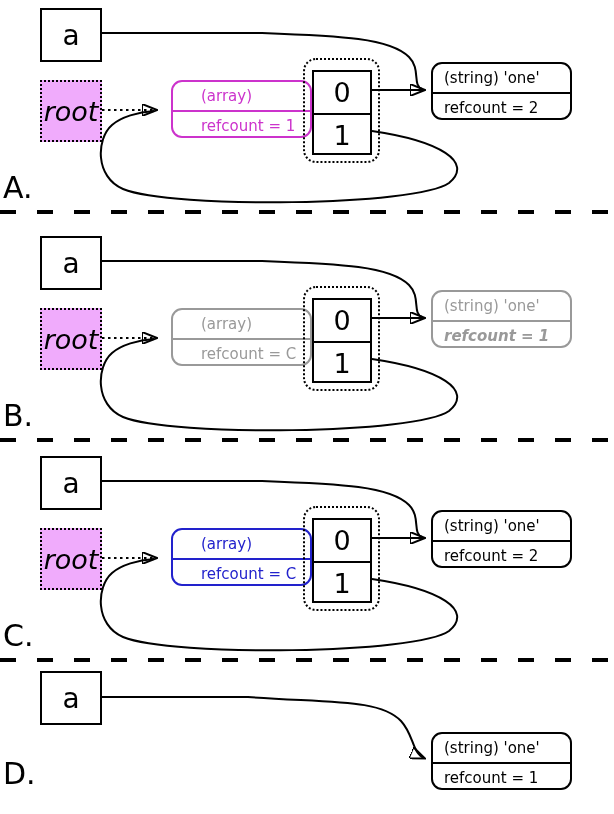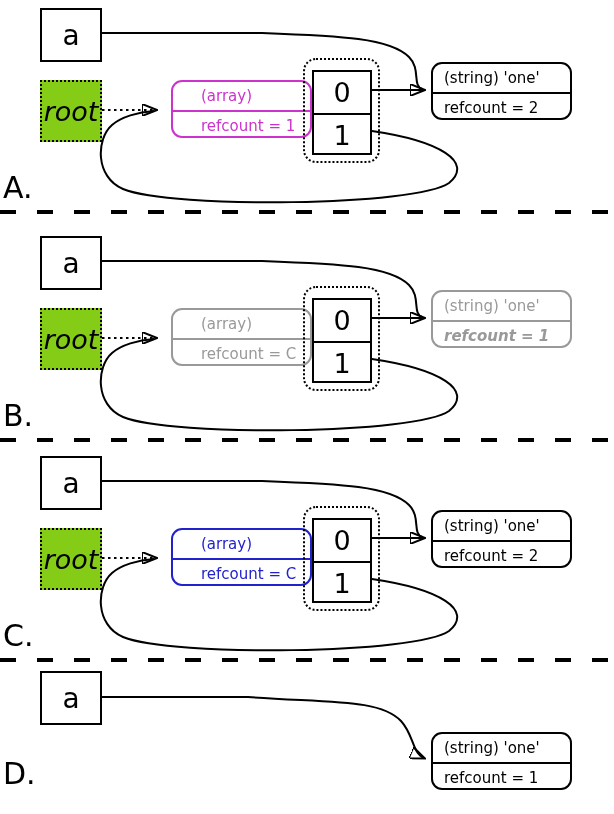--- a/index.html
+++ b/index.html
@@ -12,21 +12,21 @@
   
   .var-box{
     position:absolute;left:40px;top:8px;width:58px;height:50px;
     border:2px solid #000;background:#fff;
     display:flex;align-items:center;justify-content:center;
     font-size:28px;
   }
   
   .root-box{
     position:absolute;left:40px;top:80px;width:58px;height:58px;
-    border:2px dotted #000;background:#84cc16;
+    border:2px dotted #000;background:#f0abfc;
     display:flex;align-items:center;justify-content:center;
     font-size:27px;font-style:italic;
   }
   
   .zval{
     position:absolute;border:2px solid #000;border-radius:11px;background:#fff;
     box-sizing:border-box;
   }
   .zval .row{
     height:28px;display:flex;align-items:center;

